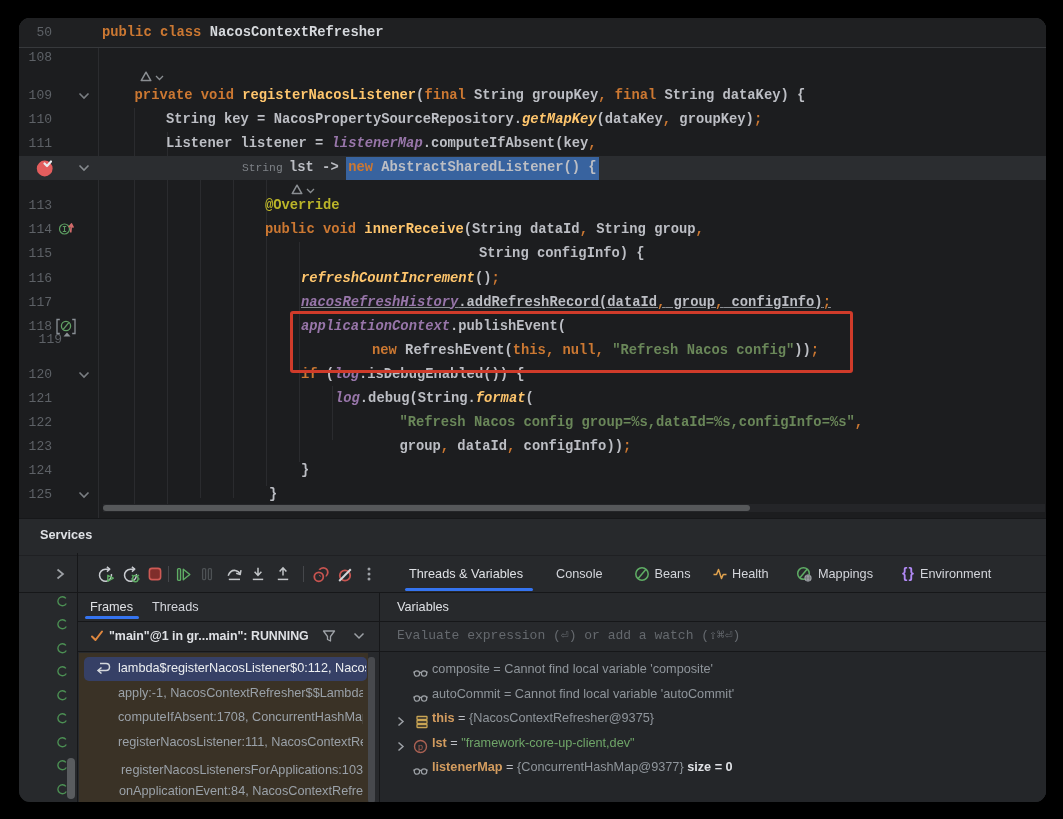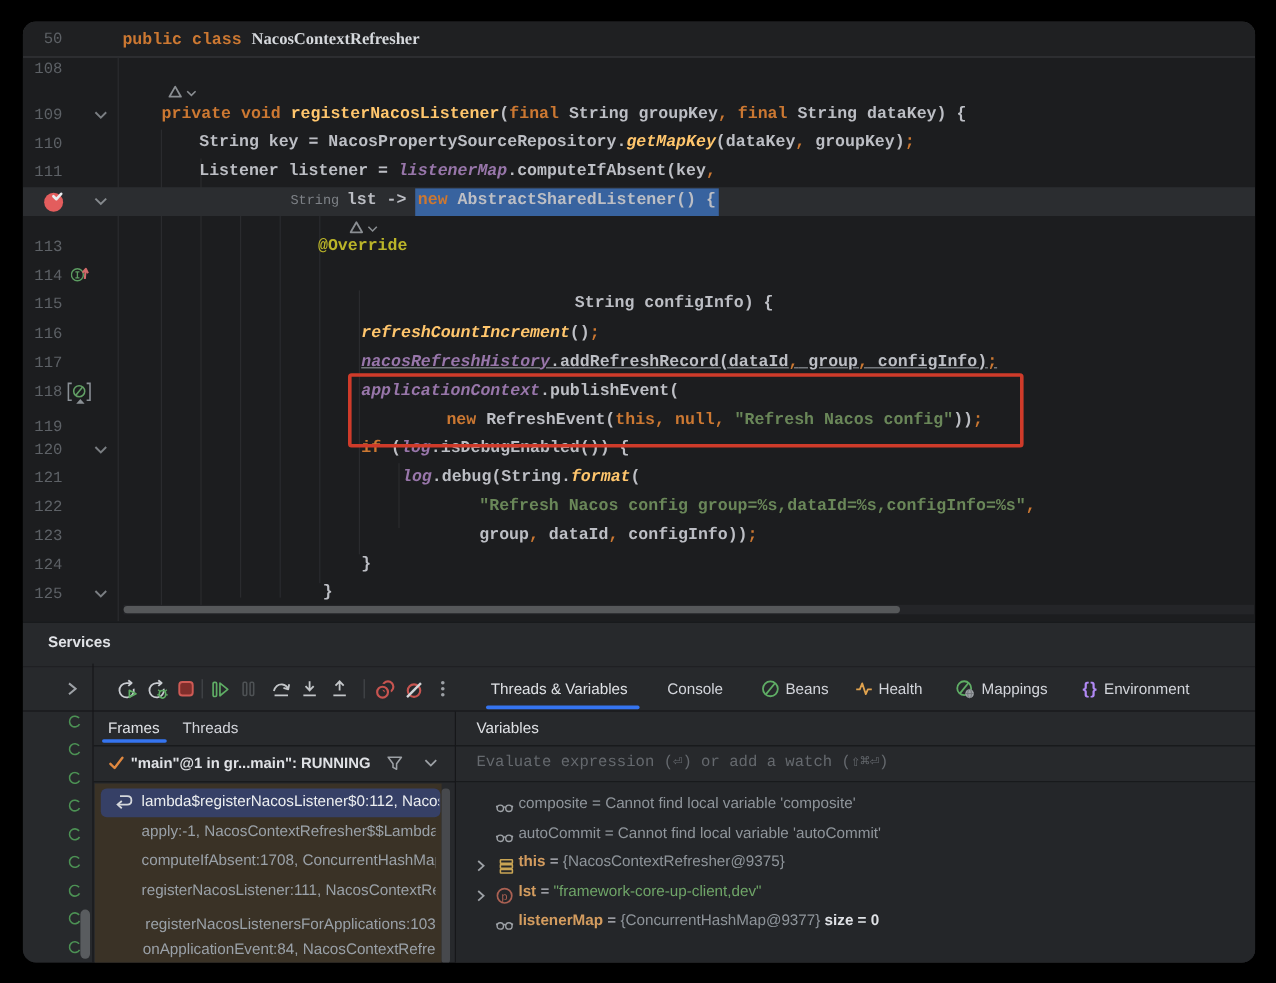--- a/index.html
+++ b/index.html
@@ -29,21 +29,21 @@
   .uig{font-size:12.7px;color:#9aa1a8;text-align:right;}
 </style>
 </head>
 <body>
 <div id="win">
 
   <div class="abs" id="editor" style="left:0;top:0;width:1027px;height:500px;overflow:hidden;">
 
     <div class="abs" style="left:0;top:0;width:1027px;height:29px;background:#1f2022;border-bottom:1px solid #37393c;"></div>
     <div class="abs lnum" style="top:3px;">50</div>
-    <div class="abs code" style="left:83px;top:3px;"><span class="kw">public class </span><span style="color:#d5d8dc;font-family:Liberation Serif, serif;">NacosContextRefresher</span></div>
+    <div class="abs code" style="left:83px;top:3px;"><span class="kw">public class </span><span style="color:#d5d8dc;">NacosContextRefresher</span></div>
 
     <div class="abs" style="left:79px;top:30px;width:1px;height:470px;background:#2b2c2f;"></div>
 
     <div class="abs guide" style="left:115px;top:90px;height:397px;"></div>
     <div class="abs guide" style="left:148px;top:114px;height:373px;"></div>
     <div class="abs guide" style="left:181px;top:162px;height:318px;"></div>
     <div class="abs guide" style="left:214px;top:162px;height:318px;"></div>
     <div class="abs guide" style="left:247px;top:162px;height:306px;"></div>
     <div class="abs guide" style="left:280px;top:224px;height:220px;"></div>
     <div class="abs guide" style="left:313px;top:368px;height:54px;"></div>
@@ -55,35 +55,36 @@
     <div class="abs lnum" style="top:28px;">108</div>
     <div class="abs lnum" style="top:66px;">109</div>
     <div class="abs lnum" style="top:90px;">110</div>
     <div class="abs lnum" style="top:114px;">111</div>
     <div class="abs lnum" style="top:176px;">113</div>
     <div class="abs lnum" style="top:200px;">114</div>
     <div class="abs lnum" style="top:224px;">115</div>
     <div class="abs lnum" style="top:248.5px;">116</div>
     <div class="abs lnum" style="top:272.5px;">117</div>
     <div class="abs lnum" style="top:296.5px;">118</div>
-    <div class="abs lnum" style="top:326px;">119</div>
+    <div class="abs lnum" style="top:310px;padding-left:10px;">119</div>
     <div class="abs lnum" style="top:344.5px;">120</div>
     <div class="abs lnum" style="top:369px;">121</div>
     <div class="abs lnum" style="top:393px;">122</div>
     <div class="abs lnum" style="top:417px;">123</div>
     <div class="abs lnum" style="top:441px;">124</div>
     <div class="abs lnum" style="top:465px;">125</div>
 
     <div class="abs code" style="left:115.6px;top:66px;"><span class="kw">private void </span><span class="mth">registerNacosListener</span>(<span class="kw">final </span>String groupKey<span class="semi">,</span> <span class="kw">final </span>String dataKey) {</div>
     <div class="abs code" style="left:147px;top:90px;">String key = NacosPropertySourceRepository.<span class="smth">getMapKey</span>(dataKey<span class="semi">,</span> groupKey)<span class="semi">;</span></div>
     <div class="abs code" style="left:147px;top:114px;">Listener listener = <span class="fld">listenerMap</span>.computeIfAbsent(key<span class="semi">,</span></div>
     <div class="abs inlay" style="left:223px;top:138px;font-size:11.3px;text-align:right;">String</div>
     <div class="abs code" style="left:270px;top:138px;">lst -&gt;</div>
     <div class="abs code" style="left:329.2px;top:138px;"><span class="kw">new</span> AbstractSharedListener() {</div>
     <div class="abs code" style="left:246px;top:176px;"><span class="ann">@Override</span></div>
+    <div class="abs code" style="left:246px;top:200px;"><span class="kw">public void </span><span class="mth">innerReceive</span>(String dataId<span class="semi">,</span> String group<span class="semi">,</span></div>
     <div class="abs code" style="left:460px;top:224px;">String configInfo) {</div>
     <div class="abs code" style="left:282px;top:248.5px;"><span class="smth">refreshCountIncrement</span>()<span class="semi">;</span></div>
     <div class="abs code" style="left:282px;top:272.5px;"><span style="text-decoration:underline;text-decoration-color:#8a8e93;"><span class="fld">nacosRefreshHistory</span>.addRefreshRecord(dataId<span class="semi">,</span> group<span class="semi">,</span> configInfo)<span class="semi">;</span></span></div>
     <div class="abs code" style="left:282px;top:296.5px;"><span class="fld">applicationContext</span>.publishEvent(</div>
     <div class="abs code" style="left:353px;top:320.5px;"><span class="kw">new</span> RefreshEvent(<span class="kw">this</span><span class="semi">,</span> <span class="kw">null</span><span class="semi">,</span> <span class="str">"Refresh Nacos config"</span>))<span class="semi">;</span></div>
     <div class="abs code" style="left:282px;top:344.5px;"><span class="kw">if</span> (<span class="fld">log</span>.isDebugEnabled()) {</div>
     <div class="abs code" style="left:316px;top:369px;"><span class="fld">log</span>.debug(String.<span class="smth">format</span>(</div>
     <div class="abs code" style="left:380.4px;top:393px;"><span class="str">"Refresh Nacos config group=%s,dataId=%s,configInfo=%s"</span><span class="semi">,</span></div>
     <div class="abs code" style="left:380.4px;top:417px;">group<span class="semi">,</span> dataId<span class="semi">,</span> configInfo))<span class="semi">;</span></div>
     <div class="abs code" style="left:282px;top:441px;">}</div>

